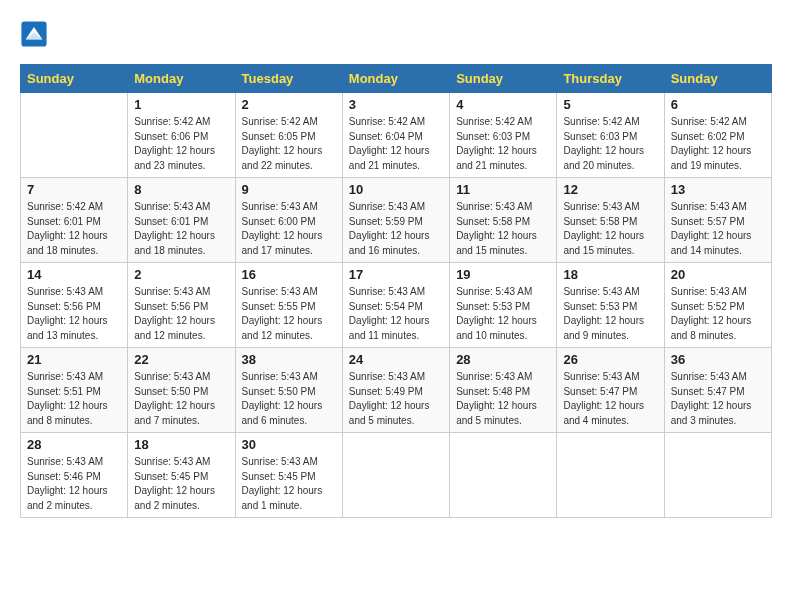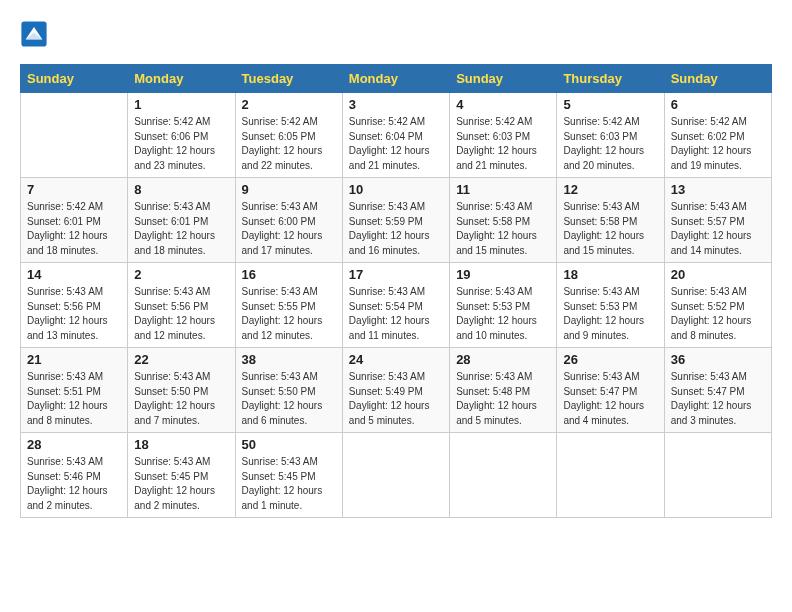--- a/index.html
+++ b/index.html
@@ -331,21 +331,21 @@
 and 2 minutes.</div>
         </td>
         <td>
           <div class="day-num">18</div>
           <div class="day-info" style="white-space: pre-line;">Sunrise: 5:43 AM
 Sunset: 5:45 PM
 Daylight: 12 hours
 and 2 minutes.</div>
         </td>
         <td>
-          <div class="day-num">50</div>
+          <div class="day-num">30</div>
           <div class="day-info" style="white-space: pre-line;">Sunrise: 5:43 AM
 Sunset: 5:45 PM
 Daylight: 12 hours
 and 1 minute.</div>
         </td>
         <td class="empty"></td>
         <td class="empty"></td>
         <td class="empty"></td>
         <td class="empty"></td>
       </tr>

